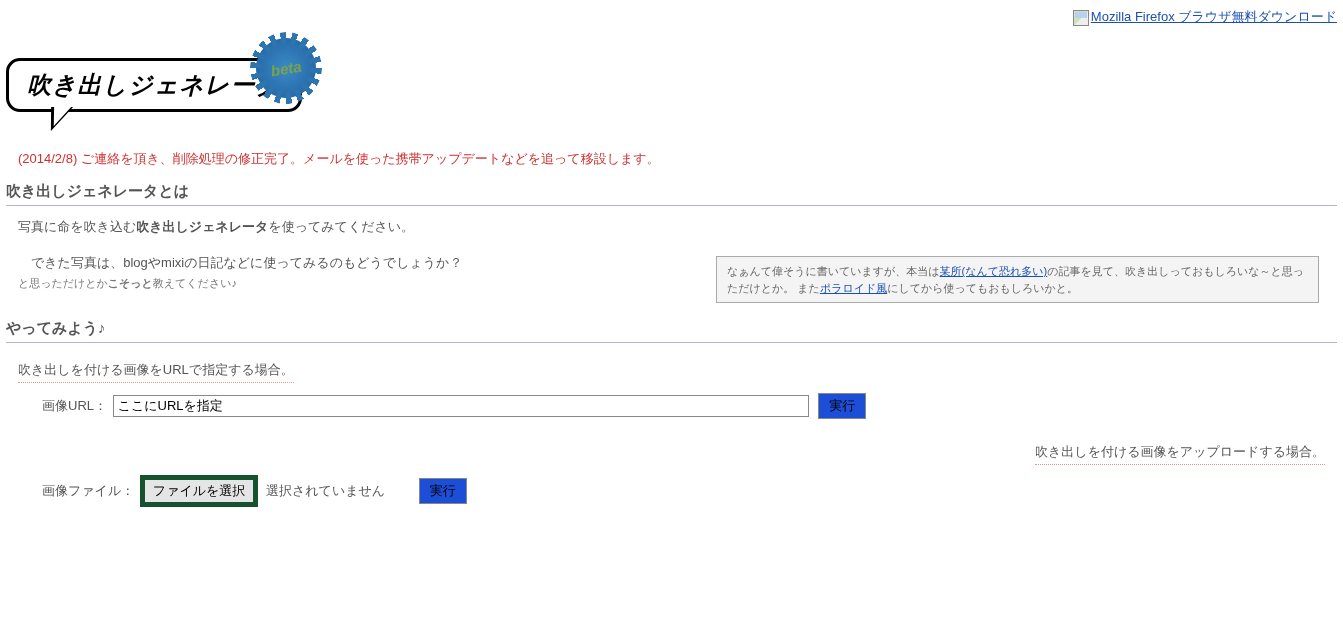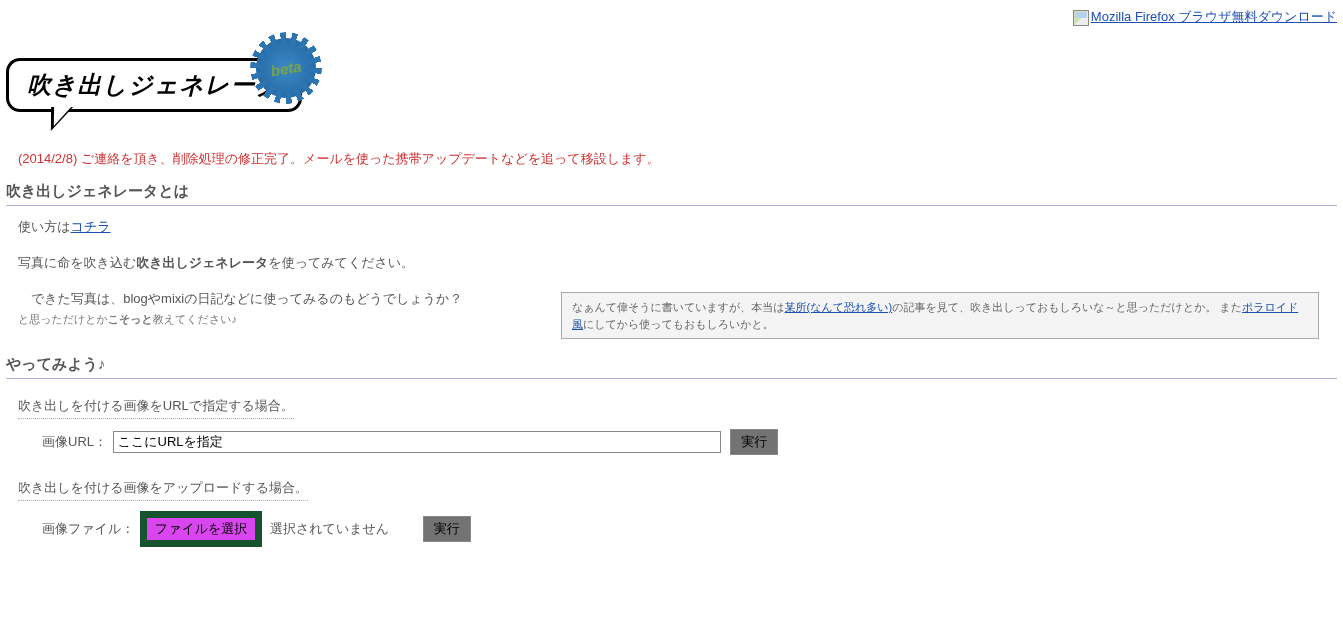--- a/index.html
+++ b/index.html
@@ -122,59 +122,59 @@
   }
   .content {
     padding: 0 18px;
     line-height: 1.7;
   }
   .content a { color: #1a4fb3; text-decoration: underline; }
   .aside-box {
     float: right;
     border: 1px solid #aaa;
     background: #f4f4f4;
-    width: 758px;
+    width: 603px;
     font-size: 11px;
     color: #666;
     padding: 6px 10px;
     margin: 4px 6px 10px 10px;
     line-height: 1.5;
   }
   .aside-box a { color: #1a4fb3; text-decoration: underline; }
   .small-note { font-size: 11px; color: #777; }
   .sub-underline {
     display: inline-block;
     border-bottom: 1px dotted #d49a9a;
     padding-bottom: 1px;
     margin: 6px 0 6px 0;
   }
   .form-row {
     padding: 4px 0 4px 24px;
   }
   .form-row label { margin-right: 2px; text-align: center; }
   input[type=text].url-input {
-    width: 608px;
+    width: 696px;
     height: 22px;
     font-size: 13px;
     padding: 2px 4px;
     border: 1px solid #888;
   }
   .btn {
     font-size: 13px;
     padding: 3px 10px;
     border: 1px solid #888;
-    background: #737373;
+    background: #1d4ed8;
     cursor: pointer;
     margin-left: 6px;
   }
   .file-btn {
     font-size: 13px;
     padding: 2px 8px;
-    border: 7px solid #14532d;
-    background: #d946ef;
+    border: 5px solid #14532d;
+    background: #e5e5e5;
     cursor: pointer;
   }
   .file-status {
     margin-left: 4px;
     color: #555;
   }
   .block { margin-bottom: 14px; }
   .clearfix::after { content:""; display:block; clear:both; }
 </style>
 </head>
@@ -197,23 +197,20 @@
 </div>
 
 <div class="notice">(2014/2/8) ご連絡を頂き、削除処理の修正完了。メールを使った携帯アップデートなどを追って移設します。</div>
 
 <h2 class="section">吹き出しジェネレータとは</h2>
 <hr class="section-rule">
 
 <div class="content clearfix">
 
 
-  <div class="block">
-    <span>使い方は</span><a href="#">コチラ</a>
-  </div>
 
   <div class="block">
     <div>
       <span>写真に命を吹き込む</span><b>吹き出しジェネレータ</b><span>を使ってみてください。</span>
     </div>
   </div>
 
   <div class="aside-box">
     <span>なぁんて偉そうに書いていますが、本当は</span><a href="#">某所(なんて恐れ多い)</a><span>の記事を見て、吹き出しっておもしろいな～と思っただけとか。 また</span><a href="#">ポラロイド風</a><span>にしてから使ってもおもしろいかと。</span>
   </div>
@@ -234,21 +231,21 @@
 
   <div>
     <span class="sub-underline">吹き出しを付ける画像をURLで指定する場合。</span>
   </div>
   <div class="form-row">
     <label>画像URL：</label>
     <input type="text" class="url-input" value="ここにURLを指定" style="">
     <button class="btn">実行</button>
   </div>
 
-  <div style="margin-top:12px;">
+  <div style="margin-top:12px;text-align:right;">
     <span class="sub-underline">吹き出しを付ける画像をアップロードする場合。</span>
   </div>
   <div class="form-row">
     <label>画像ファイル：</label>
     <button class="file-btn">ファイルを選択</button>
     <span class="file-status">選択されていません</span>
     <button class="btn" style="margin-left:30px;">実行</button>
   </div>
 
 </div>

